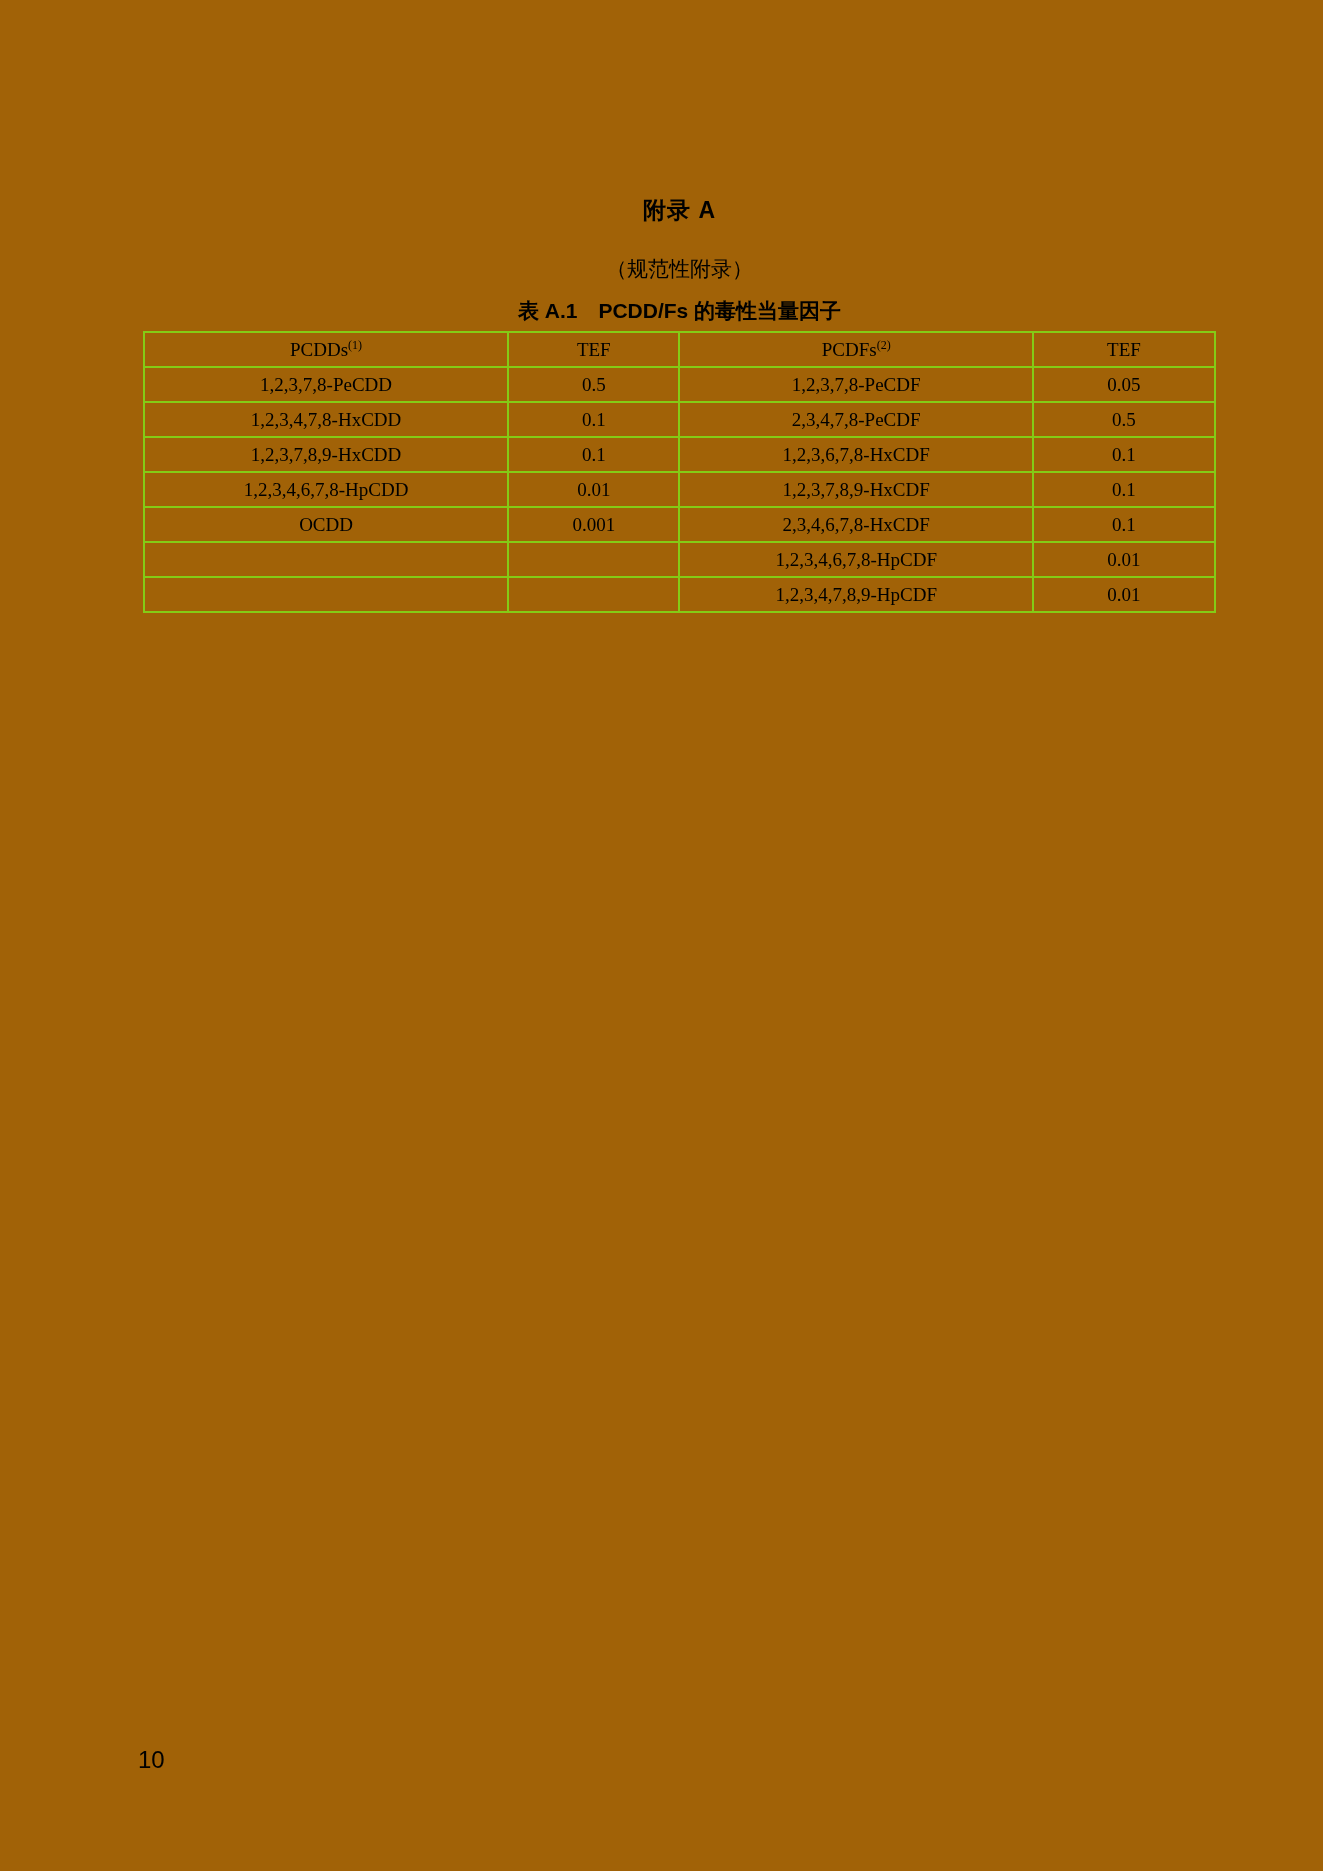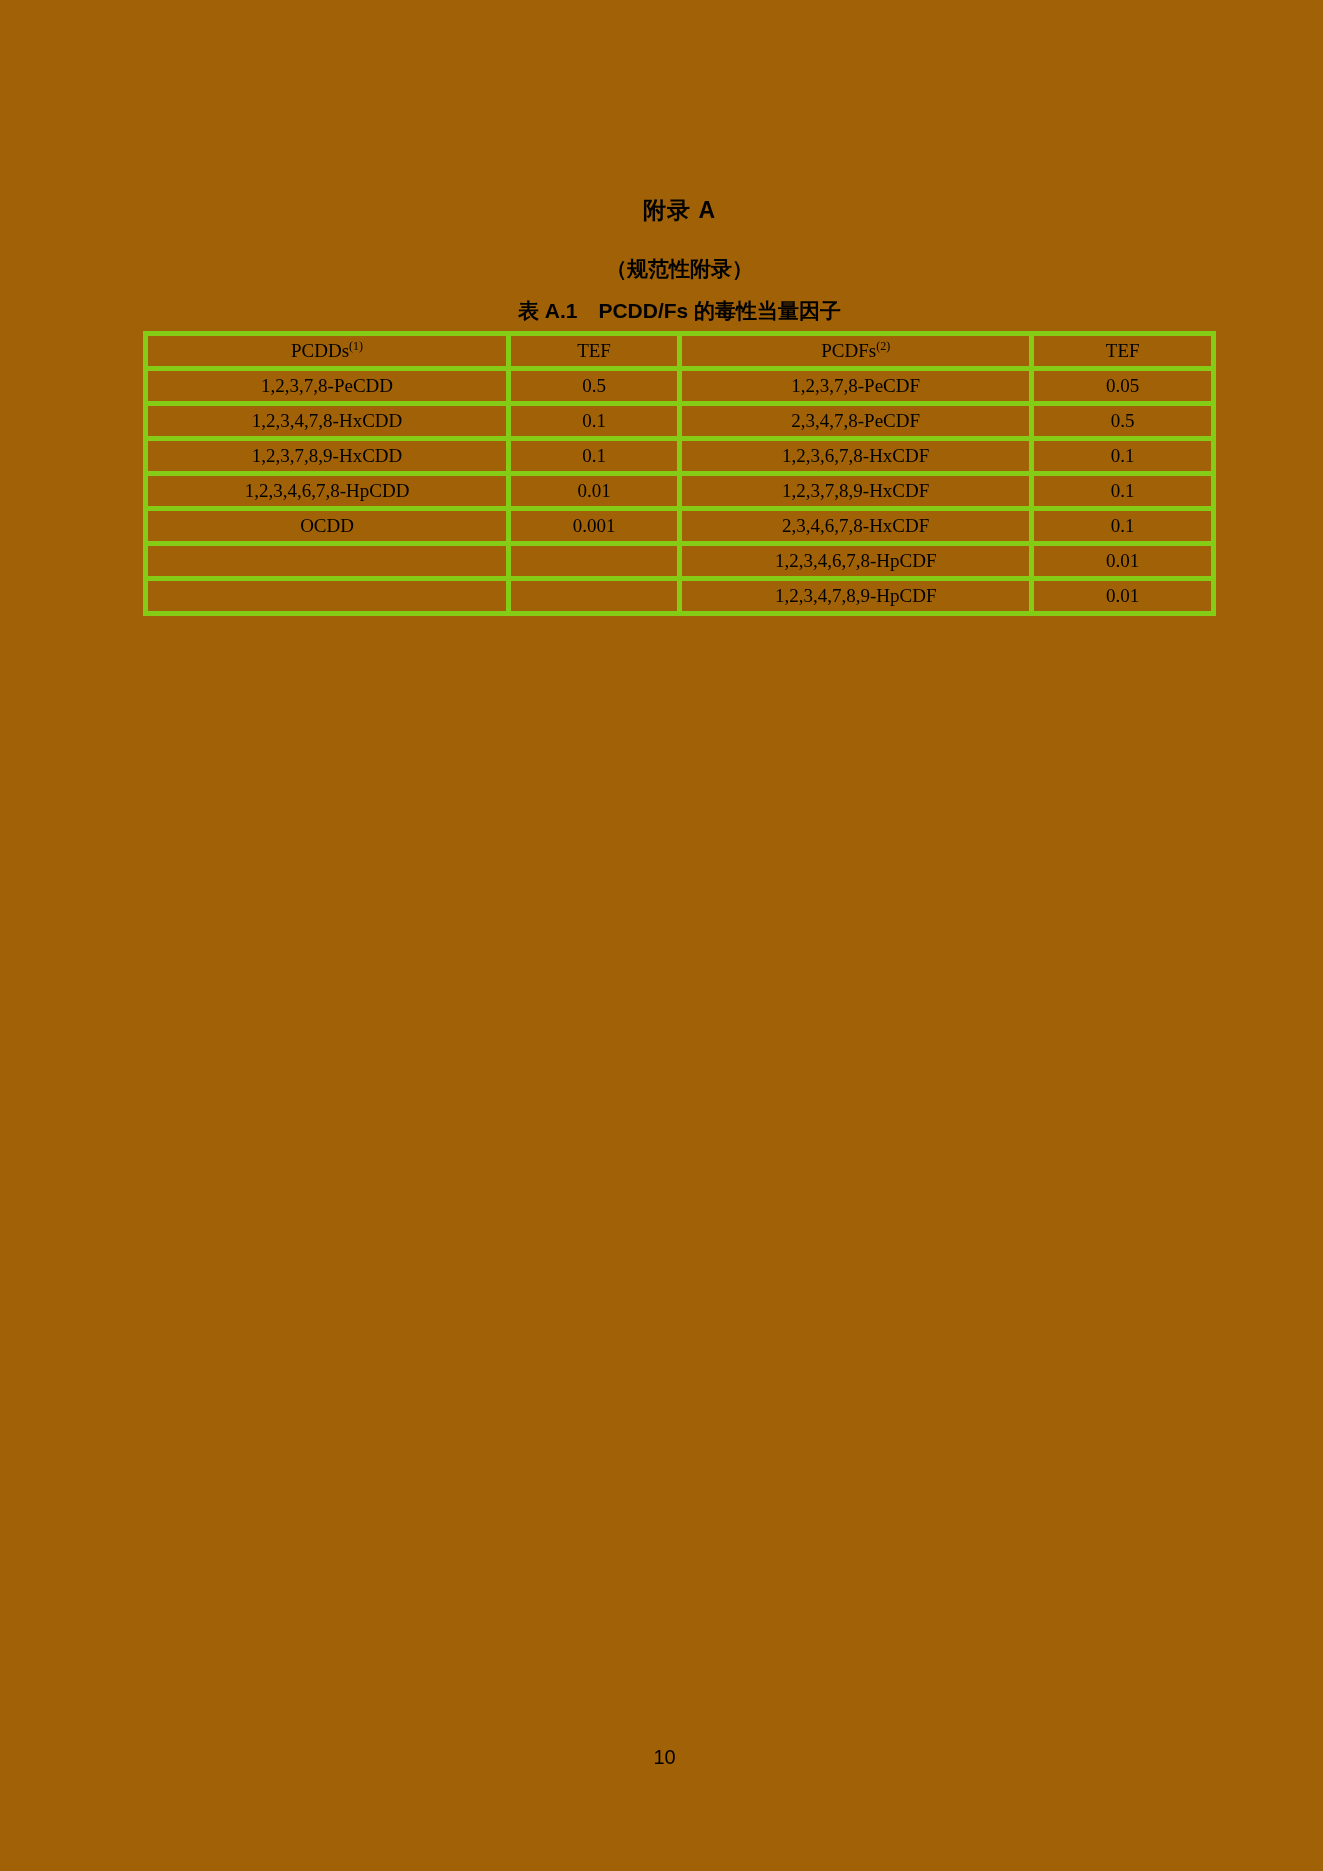--- a/index.html
+++ b/index.html
@@ -27,39 +27,39 @@
     line-height: 27px;
     font-weight: bold;
     font-family: "Liberation Sans", "DejaVu Sans", sans-serif;
     letter-spacing: 1px;
   }
   .appendix-subtitle {
     margin-top: 31px;
     text-align: center;
     font-size: 21px;
     line-height: 28px;
-    font-weight: bold;
+    font-weight: normal;
   }
   .table-caption {
     margin-top: 14px;
     text-align: center;
     font-size: 21px;
     line-height: 28px;
     font-weight: bold;
     font-family: "Liberation Sans", "DejaVu Sans", sans-serif;
   }
   table.tef-table {
     margin-top: 6px;
     width: 1073px;
     border-collapse: collapse;
     border: 2px solid #000;
     table-layout: fixed;
   }
   table.tef-table th, table.tef-table td {
-    border: 5px solid #84cc16;
+    border: 2px solid #84cc16;
     height: 35px;
     text-align: center;
     vertical-align: middle;
     font-size: 19px;
     font-weight: normal;
     padding: 0 4px;
     overflow: hidden;
     white-space: nowrap;
   }
   table.tef-table th sup {
@@ -67,24 +67,24 @@
     vertical-align: super;
     line-height: 0;
   }
   td.note-cell {
     text-align: left !important;
     height: 38px !important;
     padding-left: 8px !important;
   }
   .page-number {
     position: absolute;
-    left: 128px; top: 1746px;
+    left: 138px; top: 1746px;
     width: 1073px;
-    text-align: center;
-    font-size: 20px;
+    text-align: left;
+    font-size: 24px;
     font-family: "Liberation Sans", "DejaVu Sans", sans-serif;
   }
 </style>
 </head>
 <body>
 
 <div class="page">
   <div class="content">
 
     <div class="appendix-title">附录 A</div>

